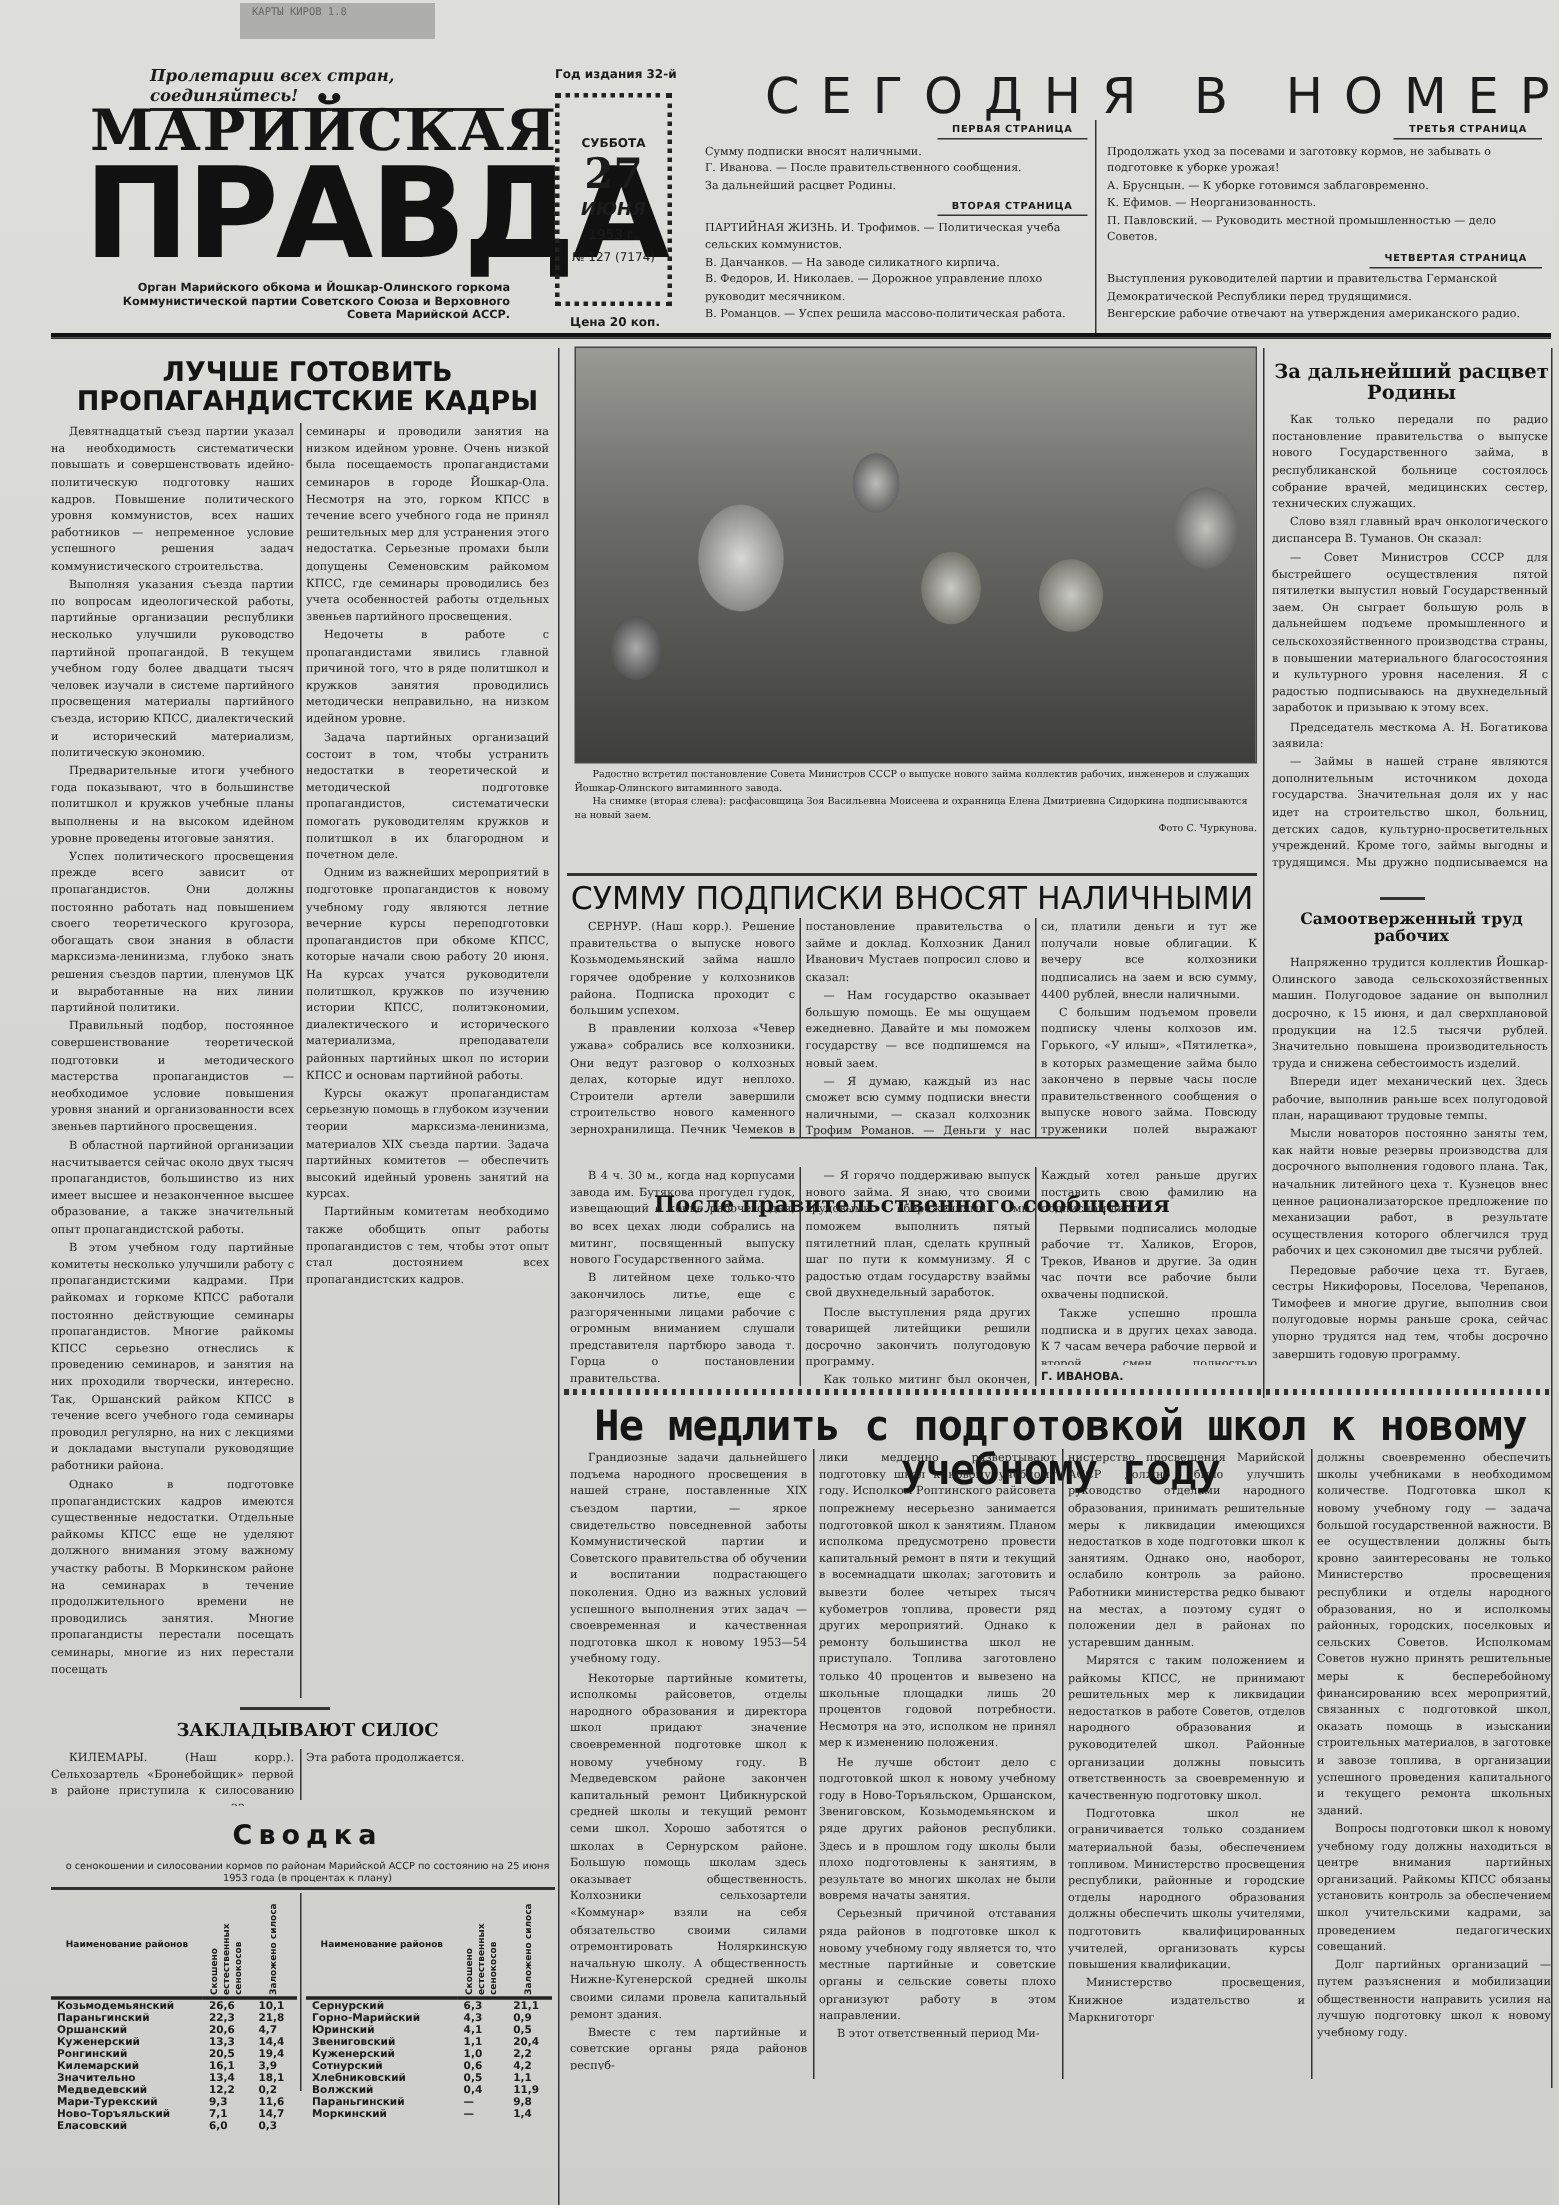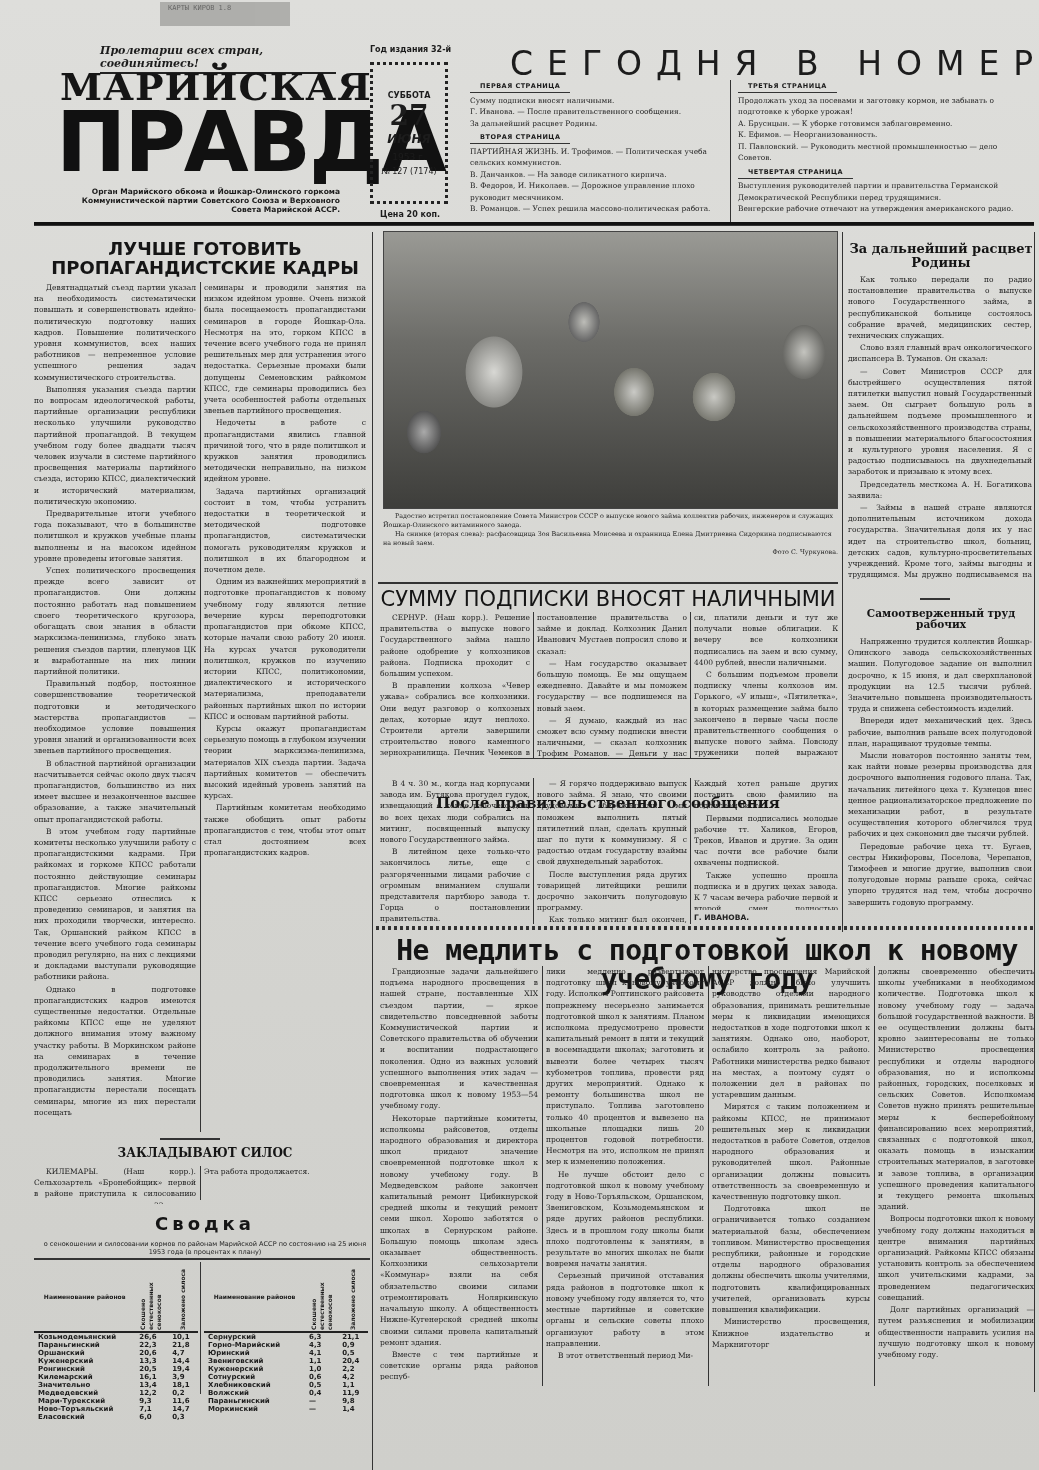--- a/index.html
+++ b/index.html
@@ -14,21 +14,21 @@
 .datebox{position:absolute;left:370px;top:62px;width:78px;height:142px;border:3px dotted #222;text-align:center;font-family:"DejaVu Sans",sans-serif}
 .datebox .dow{font-size:8px;font-weight:bold;margin-top:26px}
 .datebox .day{font-family:"DejaVu Serif",serif;font-size:28px;font-weight:bold;line-height:32px}
 .datebox .mon{font-style:italic;font-weight:bold;font-size:12px}
 .datebox .yr{font-size:9px;margin-top:6px}
 .datebox .num{font-size:8px;margin-top:5px}
 .price{position:absolute;left:380px;top:210px;font-family:"DejaVu Sans",sans-serif;font-size:8px;font-weight:bold}
 .mastrule{position:absolute;left:34px;top:222px;width:1000px;height:4px;border-top:3px solid #111;border-bottom:1px solid #333}
 .today{position:absolute;left:510px;top:44px;width:520px;font-family:"DejaVu Sans",sans-serif;font-weight:normal;font-size:33px;letter-spacing:14px;white-space:nowrap}
 .toc{position:absolute;font-family:"DejaVu Serif",serif;font-size:7.4px;line-height:11.5px}
-.toc .ph{font-family:"DejaVu Sans",sans-serif;font-weight:bold;font-size:6.5px;text-align:left;margin:3px 0 2px;letter-spacing:.5px}
+.toc .ph{font-family:"DejaVu Sans",sans-serif;font-weight:bold;font-size:6.5px;text-align:right;margin:3px 0 2px;letter-spacing:.5px}
 .toc .ph span{border-bottom:1px solid #333;padding:0 10px 2px}
 .tocdiv{position:absolute;left:730px;top:80px;width:1px;height:142px;background:#333}
 .col{position:absolute;font-family:"DejaVu Serif",serif;font-size:7.5px;line-height:11.2px;text-align:justify;color:#222;overflow:hidden}
 .col p{text-indent:12px;margin-bottom:1px}
 .vrule{position:absolute;width:1px;background:#333}
 .hrule{position:absolute;height:1px;background:#333}
 .h-big{position:absolute;font-family:"DejaVu Sans",sans-serif;font-weight:bold;text-align:center;color:#151515;line-height:1.05}
 .photo{position:absolute;left:383px;top:231px;width:455px;height:278px;background:
 radial-gradient(ellipse 40px 50px at 110px 140px,#d8d8d4 0%,#8a8a86 70%,transparent 72%),
 radial-gradient(ellipse 28px 34px at 250px 160px,#cacac6 0%,#77776f 70%,transparent 72%),
@@ -262,21 +262,21 @@
   <div class="photo" title="Рабочие литейного цеха у стола"></div>
   <div class="caption">
     <div style="text-indent:12px">Радостно встретил постановление Совета Министров СССР о выпуске нового займа коллектив рабочих, инженеров и служащих Йошкар-Олинского витаминного завода.</div>
     <div style="text-indent:12px">На снимке (вторая слева): расфасовщица Зоя Васильевна Моисеева и охранница Елена Дмитриевна Сидоркина подписываются на новый заем.</div>
     <div class="credit">Фото С. Чуркунова.</div>
   </div>
   <div class="hrule" style="left:378px;top:582px;width:460px;height:2px"></div>
 
   <div class="h-big" style="left:378px;top:588px;width:460px;font-size:21px;font-weight:normal;letter-spacing:0">СУММУ ПОДПИСКИ ВНОСЯТ НАЛИЧНЫМИ</div>
   <div class="col" style="left:380px;top:612px;width:150px;height:146px">
-    <p>СЕРНУР. (Наш корр.). Решение правительства о выпуске нового Государственного займа нашло районе одобрение у колхозников района. Подписка проходит с большим успехом.</p>
+    <p>СЕРНУР. (Наш корр.). Решение правительства о выпуске нового Козьмодемьянский займа нашло горячее одобрение у колхозников района. Подписка проходит с большим успехом.</p>
     <p>В правлении колхоза «Чевер ужава» собрались все колхозники. Они ведут разговор о колхозных делах, которые идут неплохо. Строители артели завершили строительство нового каменного зернохранилища. Печник Чемеков в этот день сложил печь зерносушилки. Теперь она готова к приему зерна.</p>
 
   </div>
   <div class="vrule" style="left:533px;top:612px;height:146px"></div>
   <div class="col" style="left:537px;top:612px;width:150px;height:146px">
     <p style="text-indent:0">постановление правительства о займе и доклад. Колхозник Данил Иванович Мустаев попросил слово и сказал:</p>
     <p>— Нам государство оказывает большую помощь. Ее мы ощущаем ежедневно. Давайте и мы поможем государству — все подпишемся на новый заем.</p>
     <p>— Я думаю, каждый из нас сможет всю сумму подписки внести наличными, — сказал колхозник Трофим Романов. — Деньги у нас есть, живем в достатке.</p>
 
   </div>

